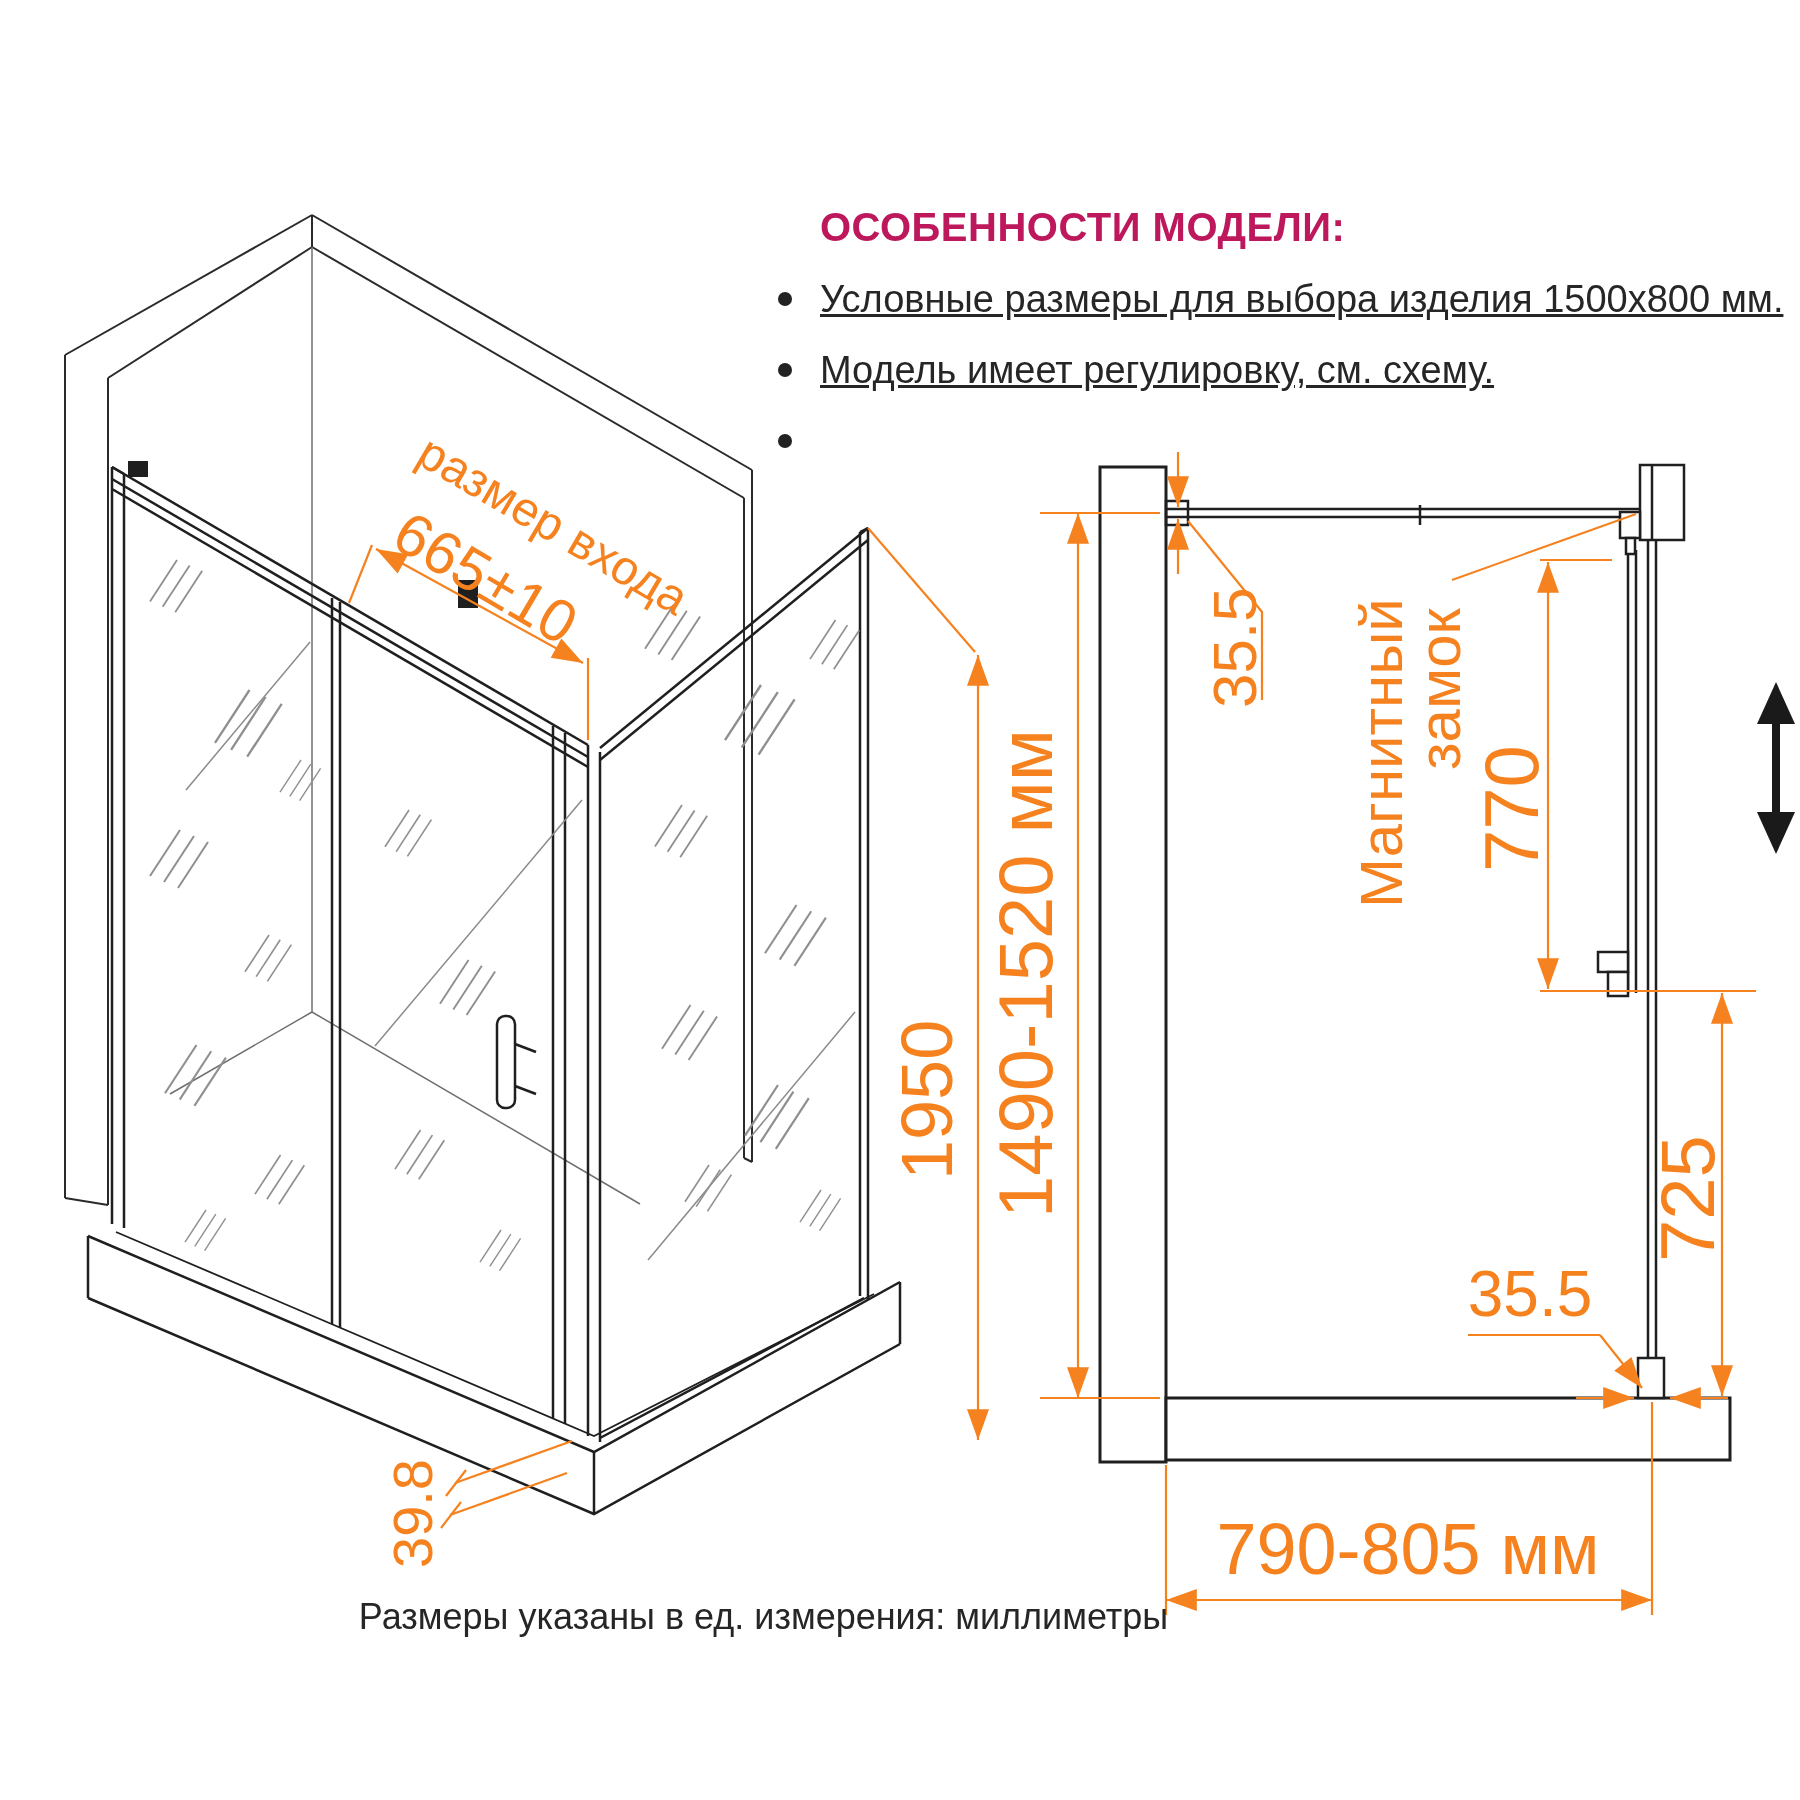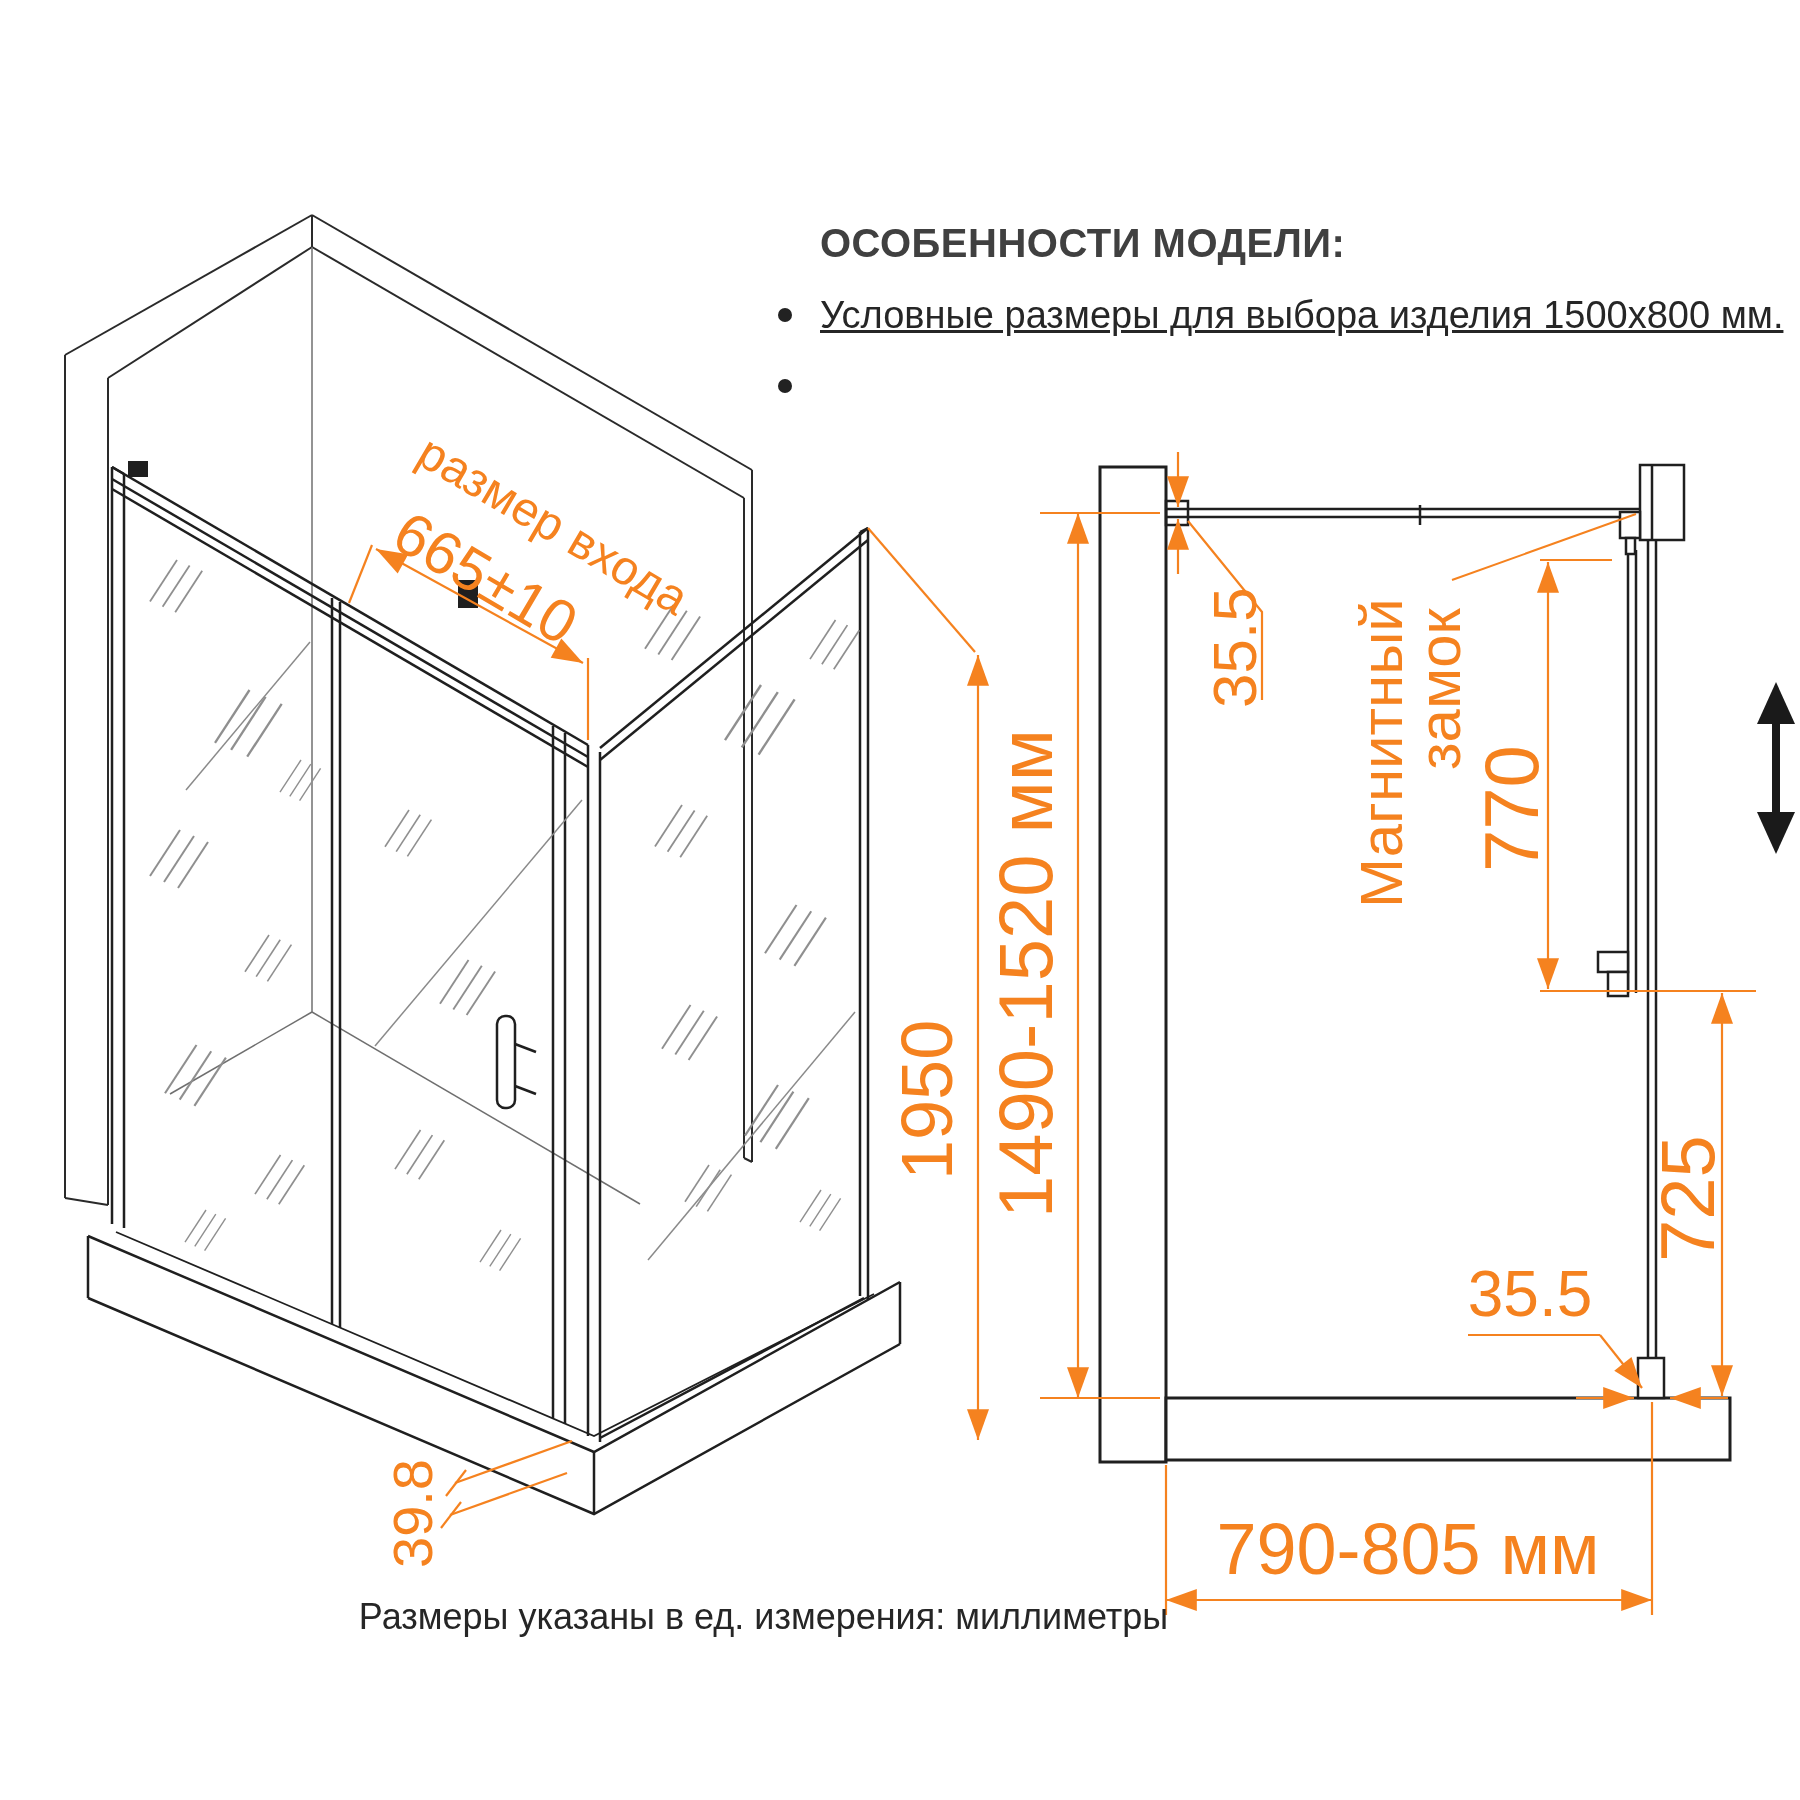--- a/index.html
+++ b/index.html
@@ -1,21 +1,21 @@
 <!DOCTYPE html>
 <html><head>
 <meta charset="utf-8">
 <style>
   html,body{margin:0;padding:0;background:#ffffff;}
   #stage{position:relative;width:1800px;height:1800px;background:#fff;overflow:hidden;
          font-family:"Liberation Sans",sans-serif;}
   #drawing{position:absolute;left:0;top:0;}
   svg text{font-family:"Liberation Sans",sans-serif;fill:#F5821F;}
   .features{position:absolute;left:748px;top:205px;width:820px;}
-  .features h1{margin:16px 0 28px 72px;font-size:40px;font-weight:700;color:#404040;letter-spacing:.5px;}
+  .features h1{margin:0 0 28px 72px;font-size:40px;font-weight:700;color:#be185d;letter-spacing:.5px;}
   .feat-row{display:flex;align-items:flex-start;height:71px;}
   .feat-dot{width:14px;height:14px;border-radius:50%;background:#222;margin:14px 28px 0 30px;flex:0 0 14px;}
   .feat-dot.hidden{background:transparent;}
   .feat-text{font-size:38px;color:#262626;line-height:42px;white-space:nowrap;text-decoration:underline;}
   .footnote{position:absolute;left:0;top:1596px;width:1527px;text-align:center;
             font-size:36px;color:#262626;}
 </style>
 </head>
 <body>
 
@@ -246,18 +246,22 @@
   </svg>
 
   <div class="features">
     <h1>ОСОБЕННОСТИ МОДЕЛИ:</h1>
     <div class="feat-row">
       <div class="feat-dot"></div>
       <div class="feat-text">Условные размеры для выбора изделия 1500x800 мм.</div>
     </div>
     <div class="feat-row">
       <div class="feat-dot"></div>
+      <div class="feat-text">Модель имеет регулировку,  см.  схему.</div>
+    </div>
+    <div class="feat-row">
+      <div class="feat-dot"></div>
     </div>
   </div>
 
   <div class="footnote">Размеры указаны в ед. измерения: миллиметры</div>
 
 </div>
 
 </body></html>

